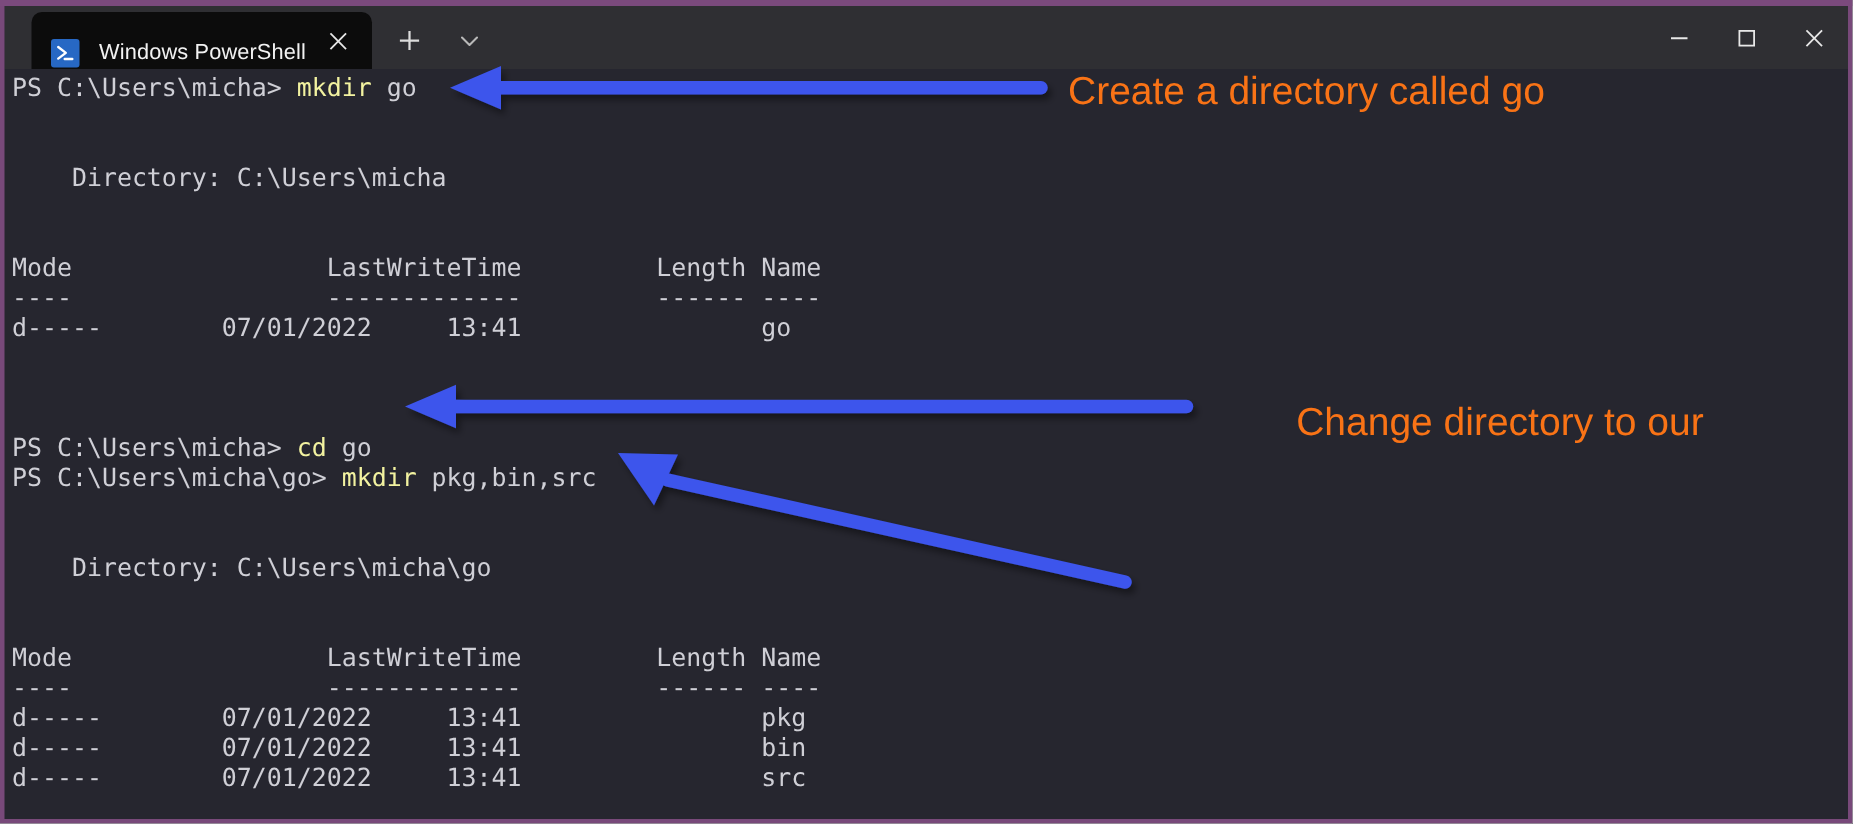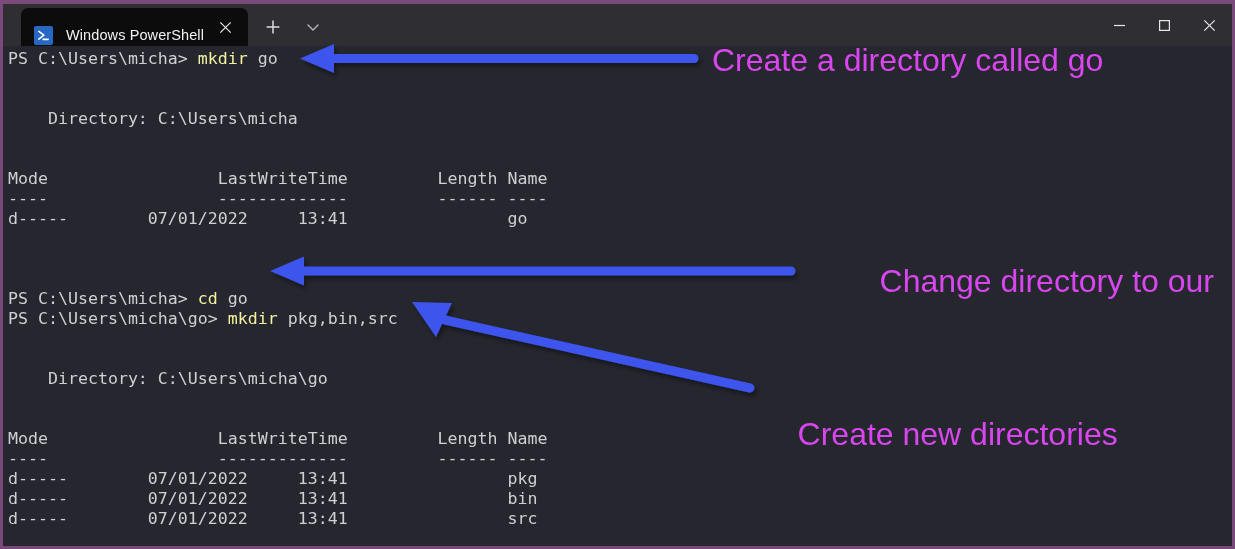--- a/index.html
+++ b/index.html
@@ -34,22 +34,22 @@
   
   .term{position:absolute;left:3px;top:46px;width:1203px;height:500px;background:#26262f;
         overflow:hidden;z-index:10;}
   .termtext{position:absolute;left:5px;top:3px;
             font-family:"DejaVu Sans Mono","Liberation Mono",monospace;
             font-size:16.6px;line-height:20px;color:#cfcfd6;white-space:pre;letter-spacing:0px;}
   .termtext .cmd{color:#f2f2a0;}
   .blank{display:block;height:20px;}
 
   
-  .anno{position:absolute;color:#d946ef;font-family:"Liberation Sans",sans-serif;
-        font-size:32px;font-weight:400;line-height:34px;white-space:pre;z-index:30;}
+  .anno{position:absolute;color:#f97316;font-family:"Liberation Sans",sans-serif;
+        font-size:26px;font-weight:400;line-height:34px;white-space:pre;z-index:30;}
   .anno.center{text-align:center;}
 
   .arrows{position:absolute;left:0;top:0;width:1235px;height:549px;z-index:25;pointer-events:none;}
 </style>
 </head>
 <body>
 
 <div id="root">
 
   <div class="term">
@@ -137,23 +137,23 @@
     </g>
 
     <g filter="url(#ashadow)">
       <line x1="750" y1="388" x2="445" y2="320" stroke="#3c55ec" stroke-width="9" stroke-linecap="round"></line>
       <polygon points="412,302 452,303 436,337" fill="#3c55ec"></polygon>
     </g>
   </svg>
 
   <div class="anno" style="left:712px; top:43px;">Create a directory called go</div>
 
-  <div class="anno center" style="left:844px; top:230px; width:335px;">
+  <div class="anno center" style="left:818px; top:230px; width:335px;">
     <span>Change directory to our</span><br>
   </div>
 
   <div class="anno center" style="left:762px; top:383px; width:322px;">
-    <span>Create new directories</span><br>
+    <br>
   </div>
 
   <div class="win-border"></div>
   <div class="win-border-top"></div>
 </div>
 
 </body></html>

